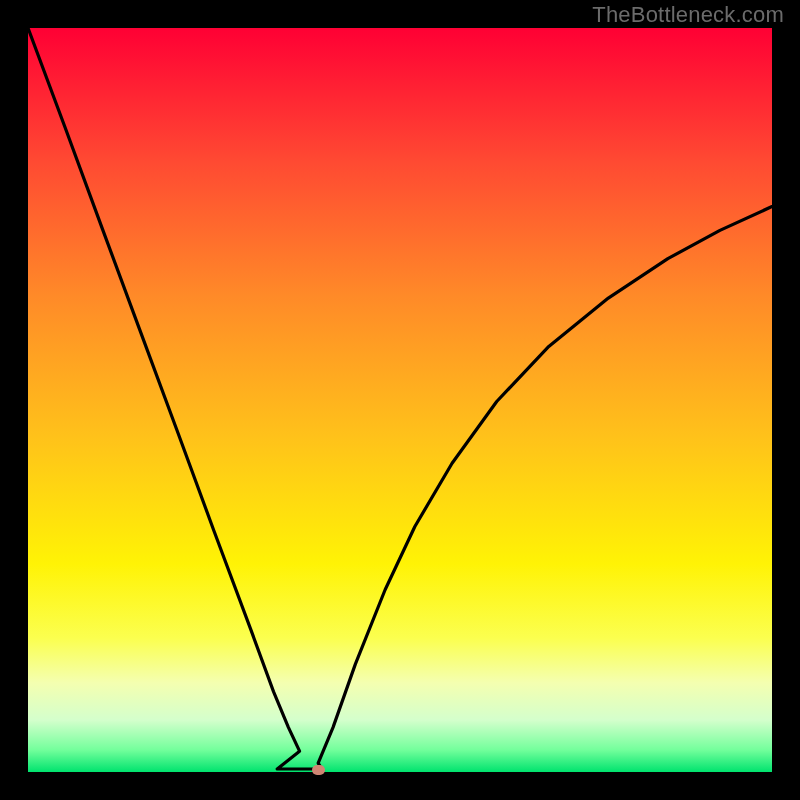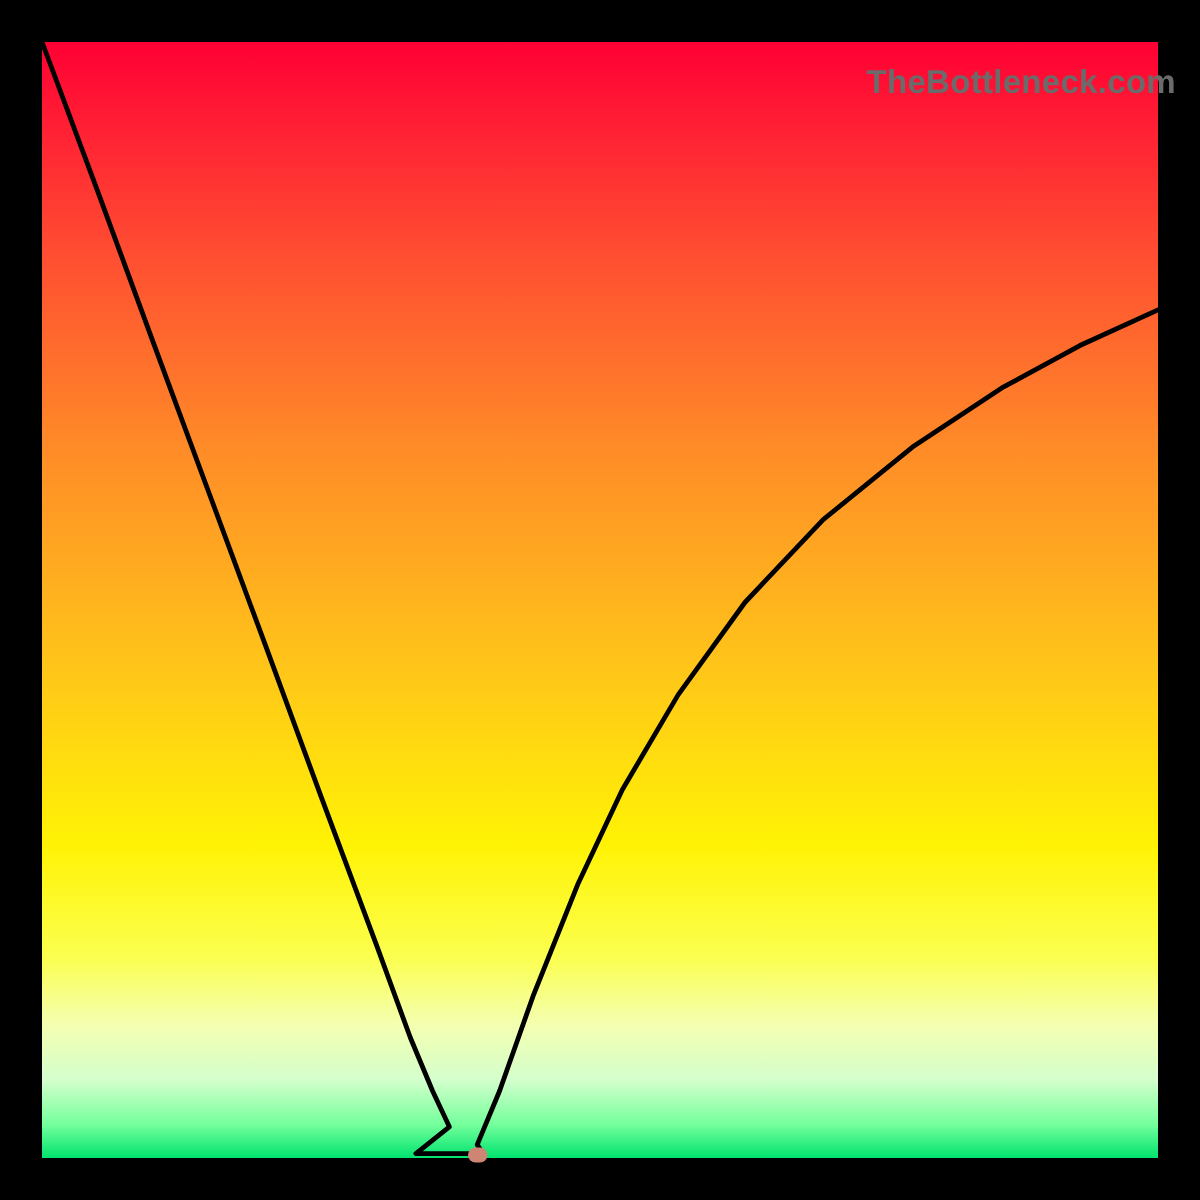--- a/index.html
+++ b/index.html
@@ -16,24 +16,23 @@
     height: 800px;
     background: #000000;
   }
   .watermark {
     position: absolute;
     top: 2px;
     right: 16px;
     font-family: Arial, Helvetica, sans-serif;
     font-size: 22px;
     color: #6b6b6b;
-    font-weight: 700;
+    font-weight: 400;
     letter-spacing: 0.2px;
     z-index: 3;
-    margin-top: 40px;
   }
   .plot-area {
     position: absolute;
     left: 28px;
     top: 28px;
     width: 744px;
     height: 744px;
   }
   .plot-area svg {
     display: block;

